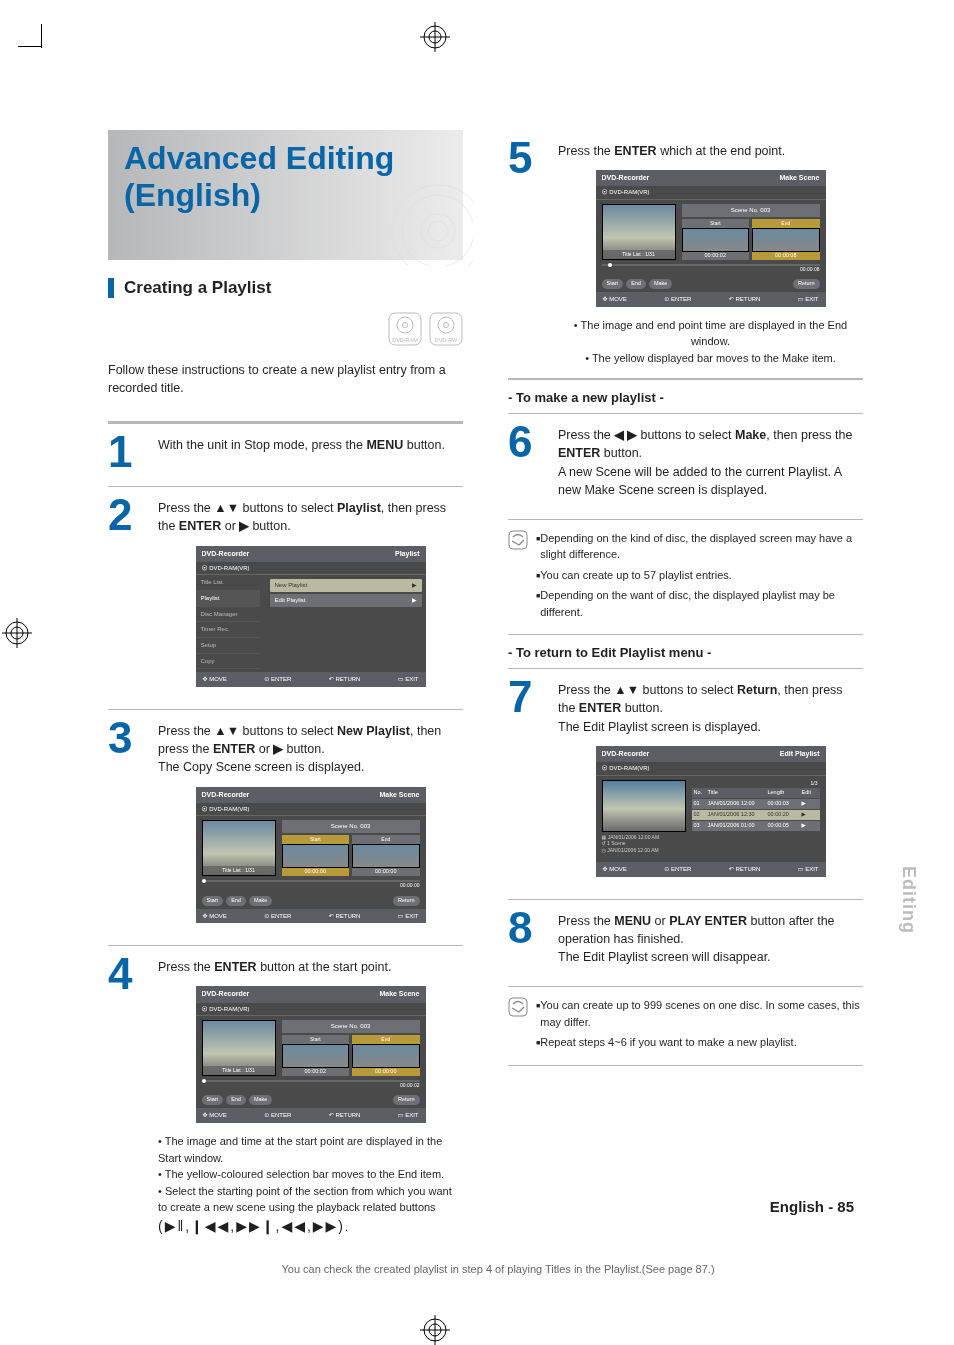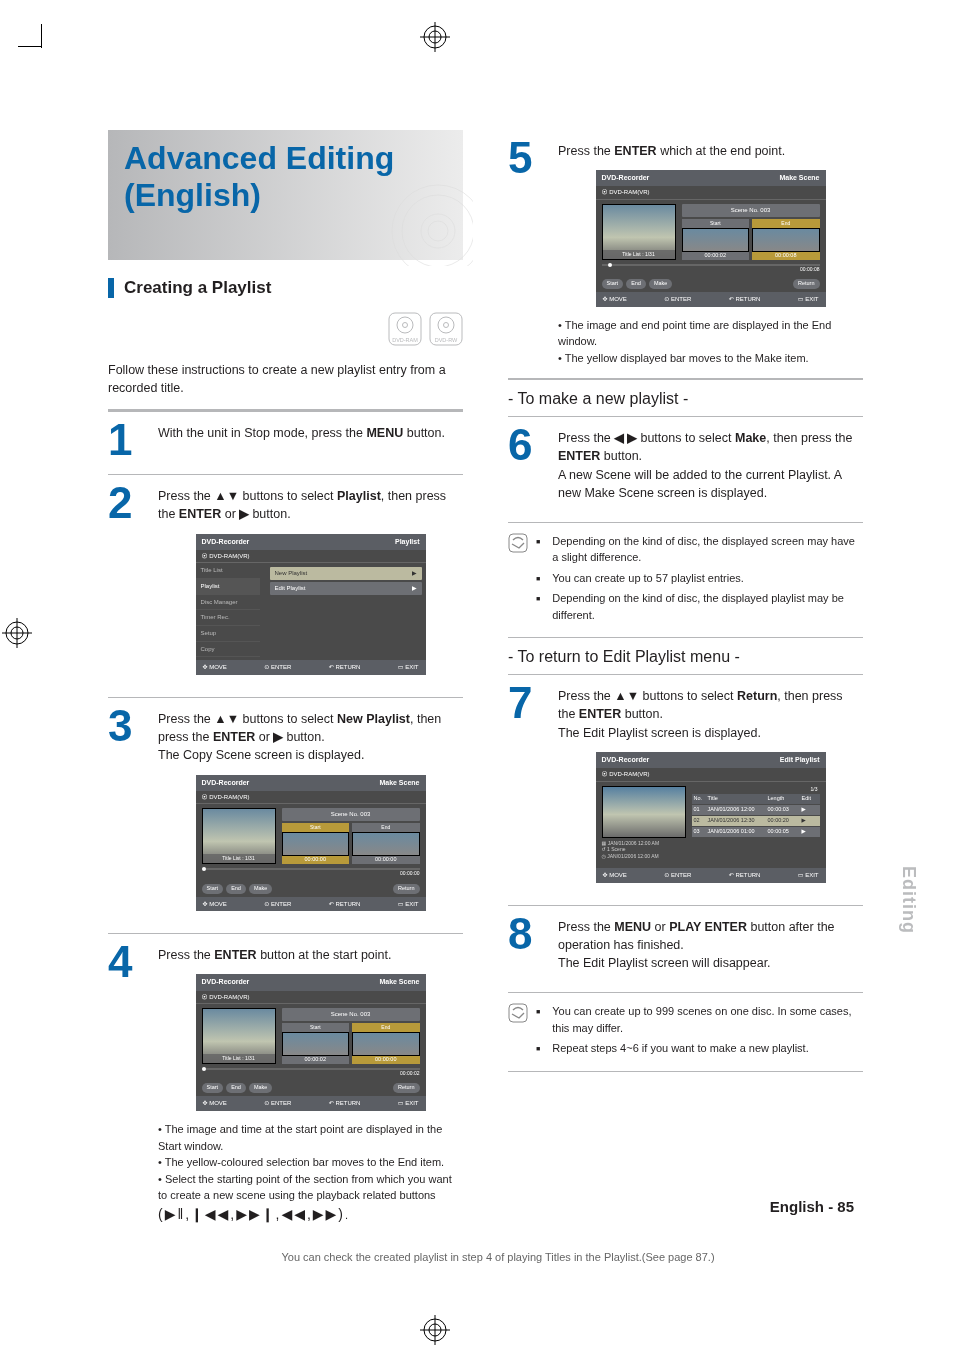--- a/index.html
+++ b/index.html
@@ -84,25 +84,25 @@
   .osd-ftr { background:#5b5e64; display:flex; justify-content:space-between; padding:3px 7px; font-size:6px; margin-top:3px; }
 
   .menu-osd .osd-main { padding:0; }
   .sidebar { width:64px; }
   .sb-item { font-size:6px; padding:3px 5px; border-bottom:1px solid #555; color:#bbb; }
   .sb-item.active { color:#fff; background:#555; }
   .content-area { flex:1; padding:4px; }
   .menu-entry { background:#6d6f74; padding:2px 5px; font-size:6px; margin-bottom:2px; display:flex; justify-content:space-between; border-radius:1px; }
   .menu-entry.active { background:#bbbaa0; color:#333; }
 
-  .sub-heading { font-weight:normal; font-size:16px; margin: 10px 0 8px; }
+  .sub-heading { font-weight:bold; font-size:13px; margin: 10px 0 8px; }
   .note-block { display:flex; gap:8px; border-top:1px solid #b6b7b9; border-bottom:1px solid #b6b7b9; padding:10px 0; margin:8px 0; }
   .note-icon { width:20px; height:20px; }
   .note-body { flex:1; font-size:11px; line-height:1.5; }
-  .note-body .bullet { display:flex; gap:12px; margin-bottom:4px; }
+  .note-body .bullet { display:flex; gap:0; margin-bottom:4px; }
   .note-body .sq { font-size:7px; padding-top:4px; }
 
   .play-osd .osd-main { gap:6px; }
   .pl-left { width:84px; }
   .pl-thumb { width:84px; height:52px; background:linear-gradient(to bottom,#5680a0,#c0c5b0 55%,#6b6b6b); border:1px solid #000; }
   .pl-meta { font-size:5px; padding:2px 0; line-height:1.3; color:#ccc; }
   .pl-right { flex:1; }
   .pl-hdr-row { display:flex; font-size:5.5px; background:#5b5e64; padding:1px 2px; }
   .pl-hdr-row span:nth-child(1){width:14px;}
   .pl-hdr-row span:nth-child(2){flex:1;}
@@ -186,21 +186,21 @@
             <circle cx="17" cy="13" r="2.5" fill="none" stroke="#babbbd"></circle>
             <text x="17" y="30" font-size="5.5" fill="#babbbd" text-anchor="middle">DVD-RAM</text>
           </svg>
     <svg class="badge-svg" width="34" height="34">
             <rect x="1" y="1" width="32" height="32" rx="6" fill="none" stroke="#babbbd"></rect>
             <circle cx="17" cy="13" r="8" fill="none" stroke="#babbbd"></circle>
             <circle cx="17" cy="13" r="2.5" fill="none" stroke="#babbbd"></circle>
             <text x="17" y="30" font-size="5.5" fill="#babbbd" text-anchor="middle">DVD-RW</text>
           </svg>
   </div>
-  <div style="font-size:12.5px; line-height:1.45; margin-bottom:12px;">Follow these instructions to create a new playlist entry from a recorded title.</div>
+  <div style="font-size:12.5px; line-height:1.45; margin-bottom:24px;">Follow these instructions to create a new playlist entry from a recorded title.</div>
   <div class="top-hr"></div>
 
   <div class="step">
     <div class="step-num">1</div>
     <div class="step-body">
       <span>With the unit in Stop mode, press the </span><b>MENU</b><span> button.</span>
     </div>
   </div>
 
   <div class="step">
@@ -408,21 +408,21 @@
                 <div class="obtn right">Return</div>
               </div>
         <div class="osd-ftr">
                 <span>✥ <span>MOVE</span></span>
                 <span>⊙ <span>ENTER</span></span>
                 <span>↶ <span>RETURN</span></span>
                 <span>▭ <span>EXIT</span></span>
               </div>
       </div>
 
-      <div style="font-size:11px; line-height:1.5;">
+      <div style="font-size:11px; line-height:1.5;text-align:center;">
         • <span>The image and end point time are displayed in the End window.</span><br>
         • <span>The yellow displayed bar moves to the Make item.</span>
       </div>
     </div>
   </div>
 
   <div class="top-hr-slim"></div>
   <div class="sub-heading">- To make a new playlist -</div>
 
   <div class="step">
@@ -442,21 +442,21 @@
       <div class="bullet">
               <span class="sq">■</span>
               <span>Depending on the kind of disc, the displayed screen may have a slight difference.</span>
             </div>
       <div class="bullet">
               <span class="sq">■</span>
               <span>You can create up to 57 playlist entries.</span>
             </div>
       <div class="bullet">
               <span class="sq">■</span>
-              <span>Depending on the kind of disc, the displayed playlist may be different.</span>
+              <span>Depending on the want of disc, the displayed playlist may be different.</span>
             </div>
     </div>
   </div>
 
   <div class="sub-heading">- To return to Edit Playlist menu -</div>
 
   <div class="step">
     <div class="step-num">7</div>
     <div class="step-body">
       <span>Press the </span><span class="arrow">▲▼</span><span> buttons to select </span><b>Return</b><span>, then press the </span><b>ENTER</b><span> button.</span><br>

